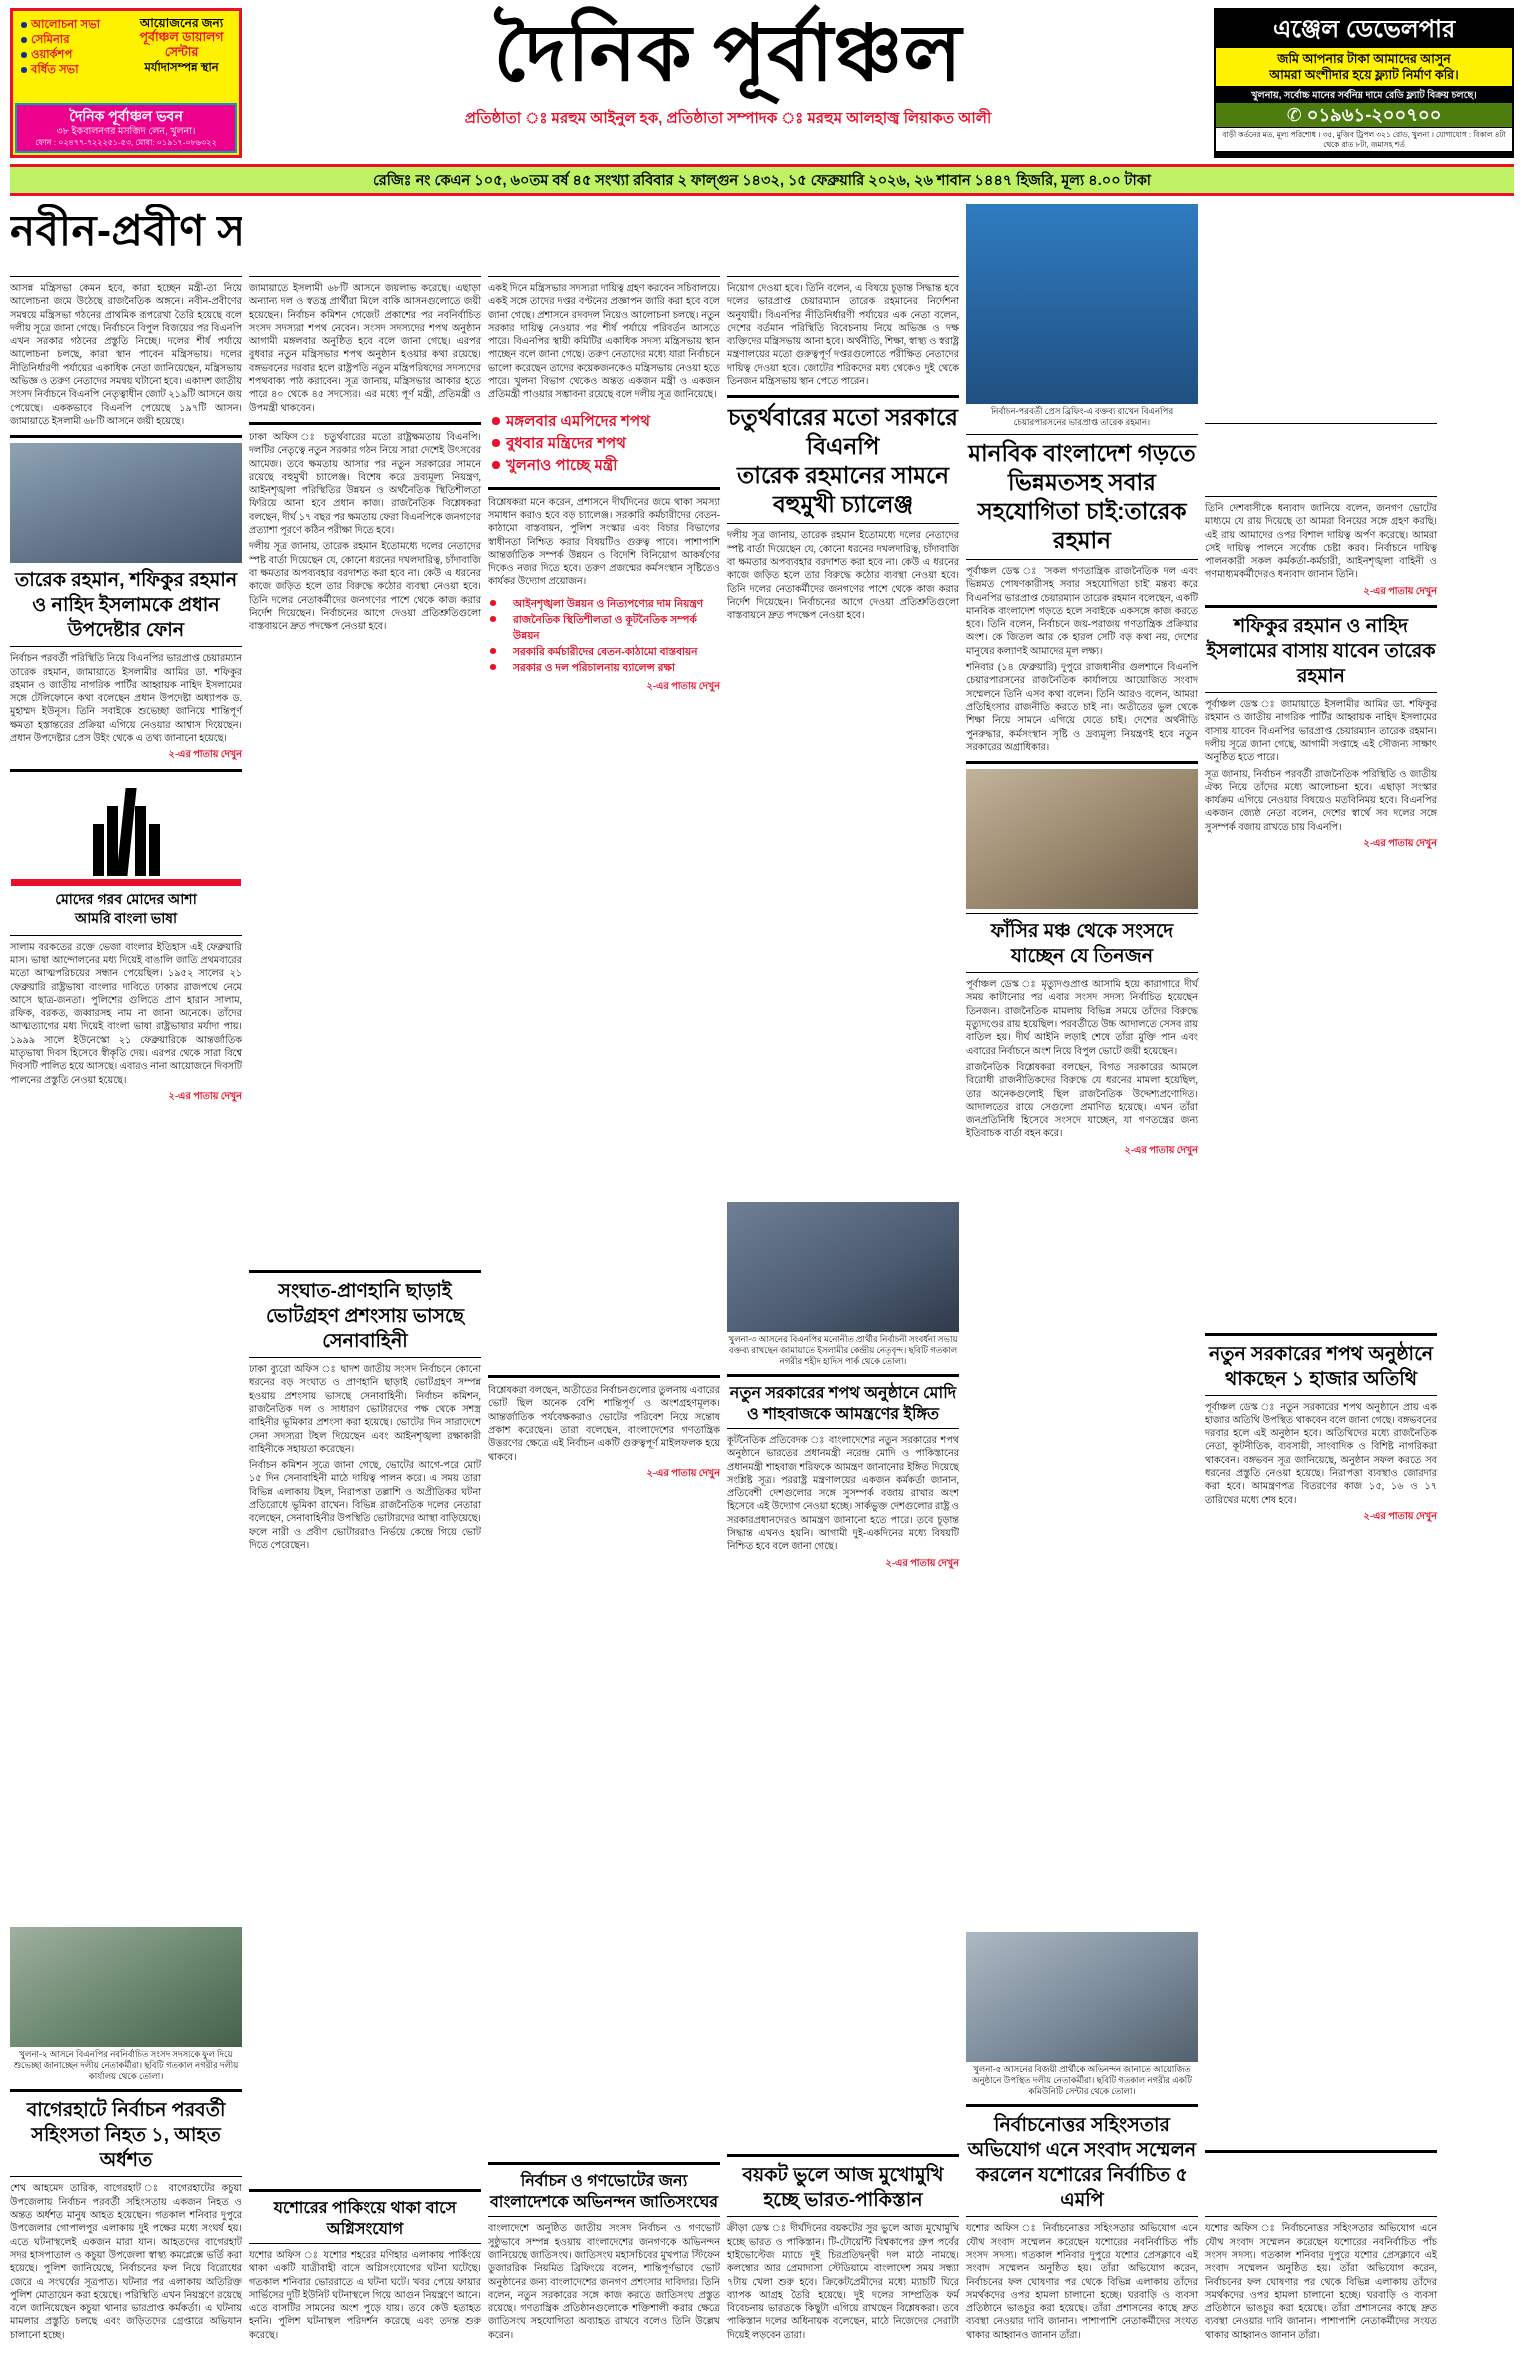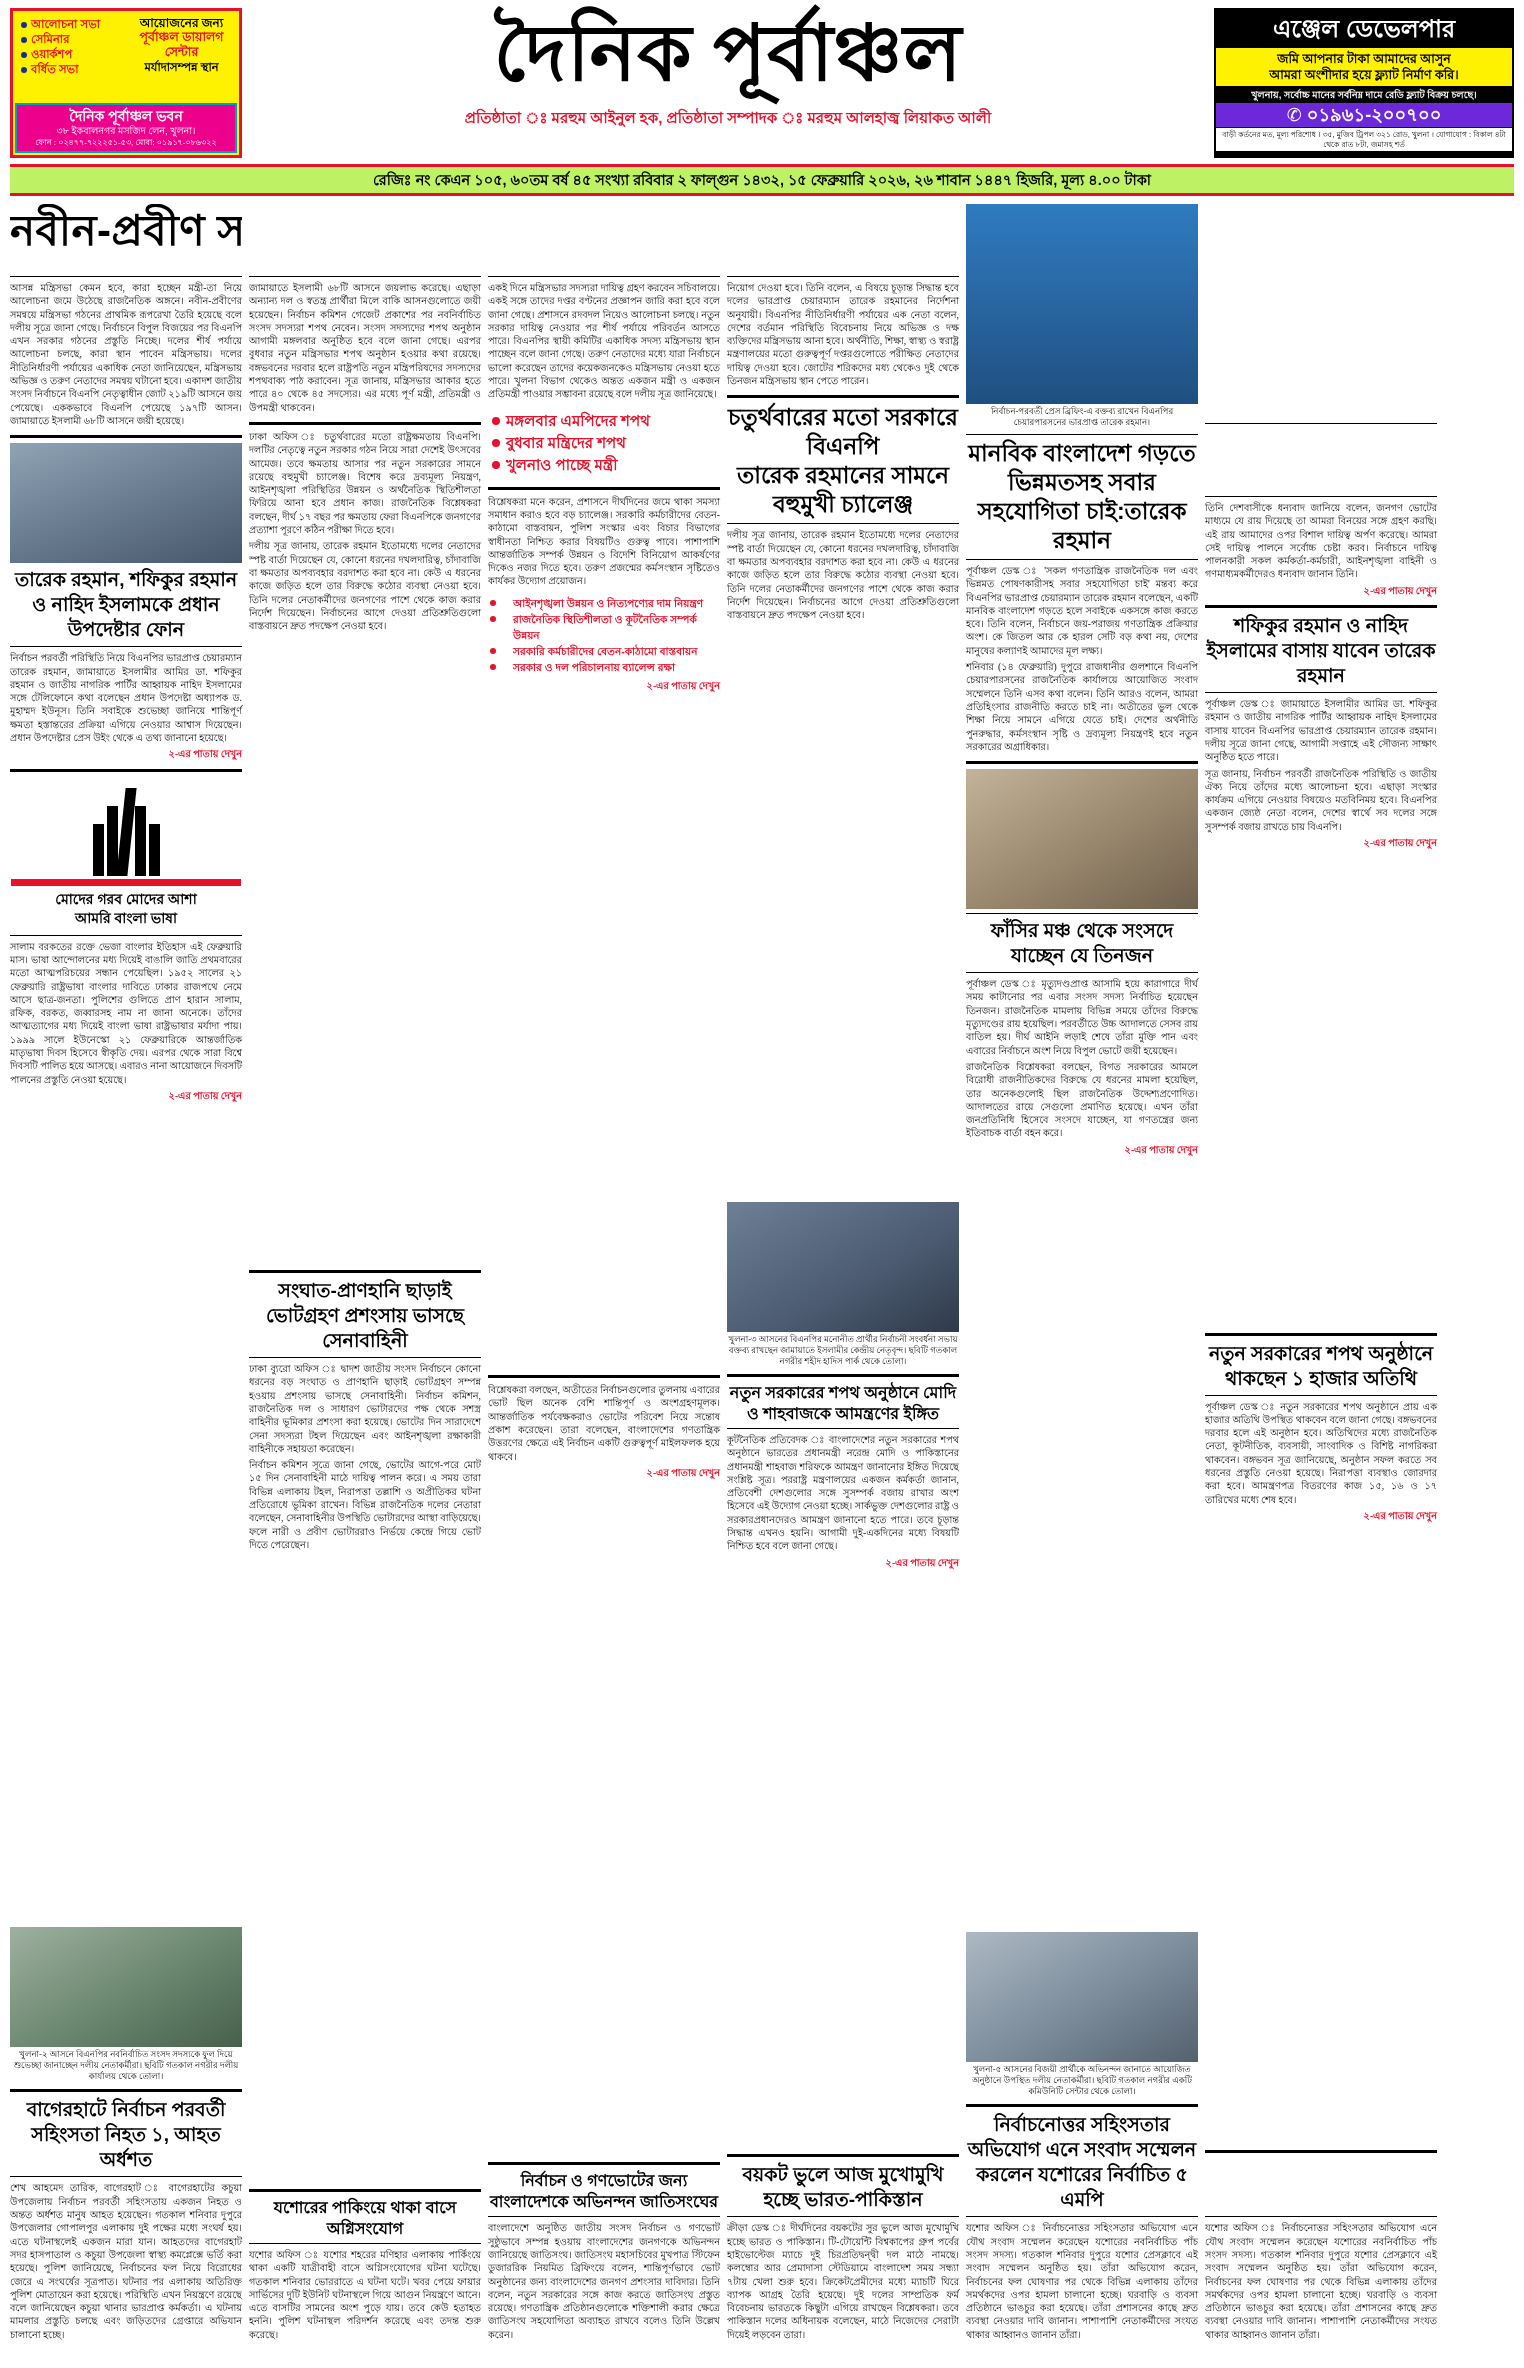--- a/index.html
+++ b/index.html
@@ -45,21 +45,21 @@
   }
   .mast-founder { font-size:15px; font-weight:bold; color:#e8102a; margin-top:6px; white-space:nowrap;}
 
   .ad-right {
     width: 300px; border:2px solid #000; background:#000;
     display:flex; flex-direction:column;
   }
   .ar-1 { background:#000; color:#fff; text-align:center; font-size:24px; font-weight:bold; line-height:34px; padding:2px 0;}
   .ar-2 { background:#fff200; color:#000; text-align:center; font-size:12.5px; font-weight:bold; line-height:16px; padding:3px 2px;}
   .ar-3 { background:#000; color:#fff; text-align:center; font-size:9.5px; font-weight:bold; line-height:13px; padding:2px;}
-  .ar-4 { background:#6d28d9; color:#fff; text-align:center; font-size:18px; font-weight:bold; line-height:22px; padding:1px;}
+  .ar-4 { background:#4d7c0f; color:#fff; text-align:center; font-size:18px; font-weight:bold; line-height:22px; padding:1px;}
   .ar-5 { background:#fff; color:#000; text-align:center; font-size:7.5px; line-height:9.5px; padding:2px 1px; border-top:1px solid #000;}
 
   
   .datebar {
     margin-top:6px; background:#bef264;
     border-top:3px solid #e8102a; border-bottom:3px solid #e8102a;
     text-align:center; font-size:14.5px; font-weight:bold; padding:4px 0; line-height:18px;
   }
 
   

